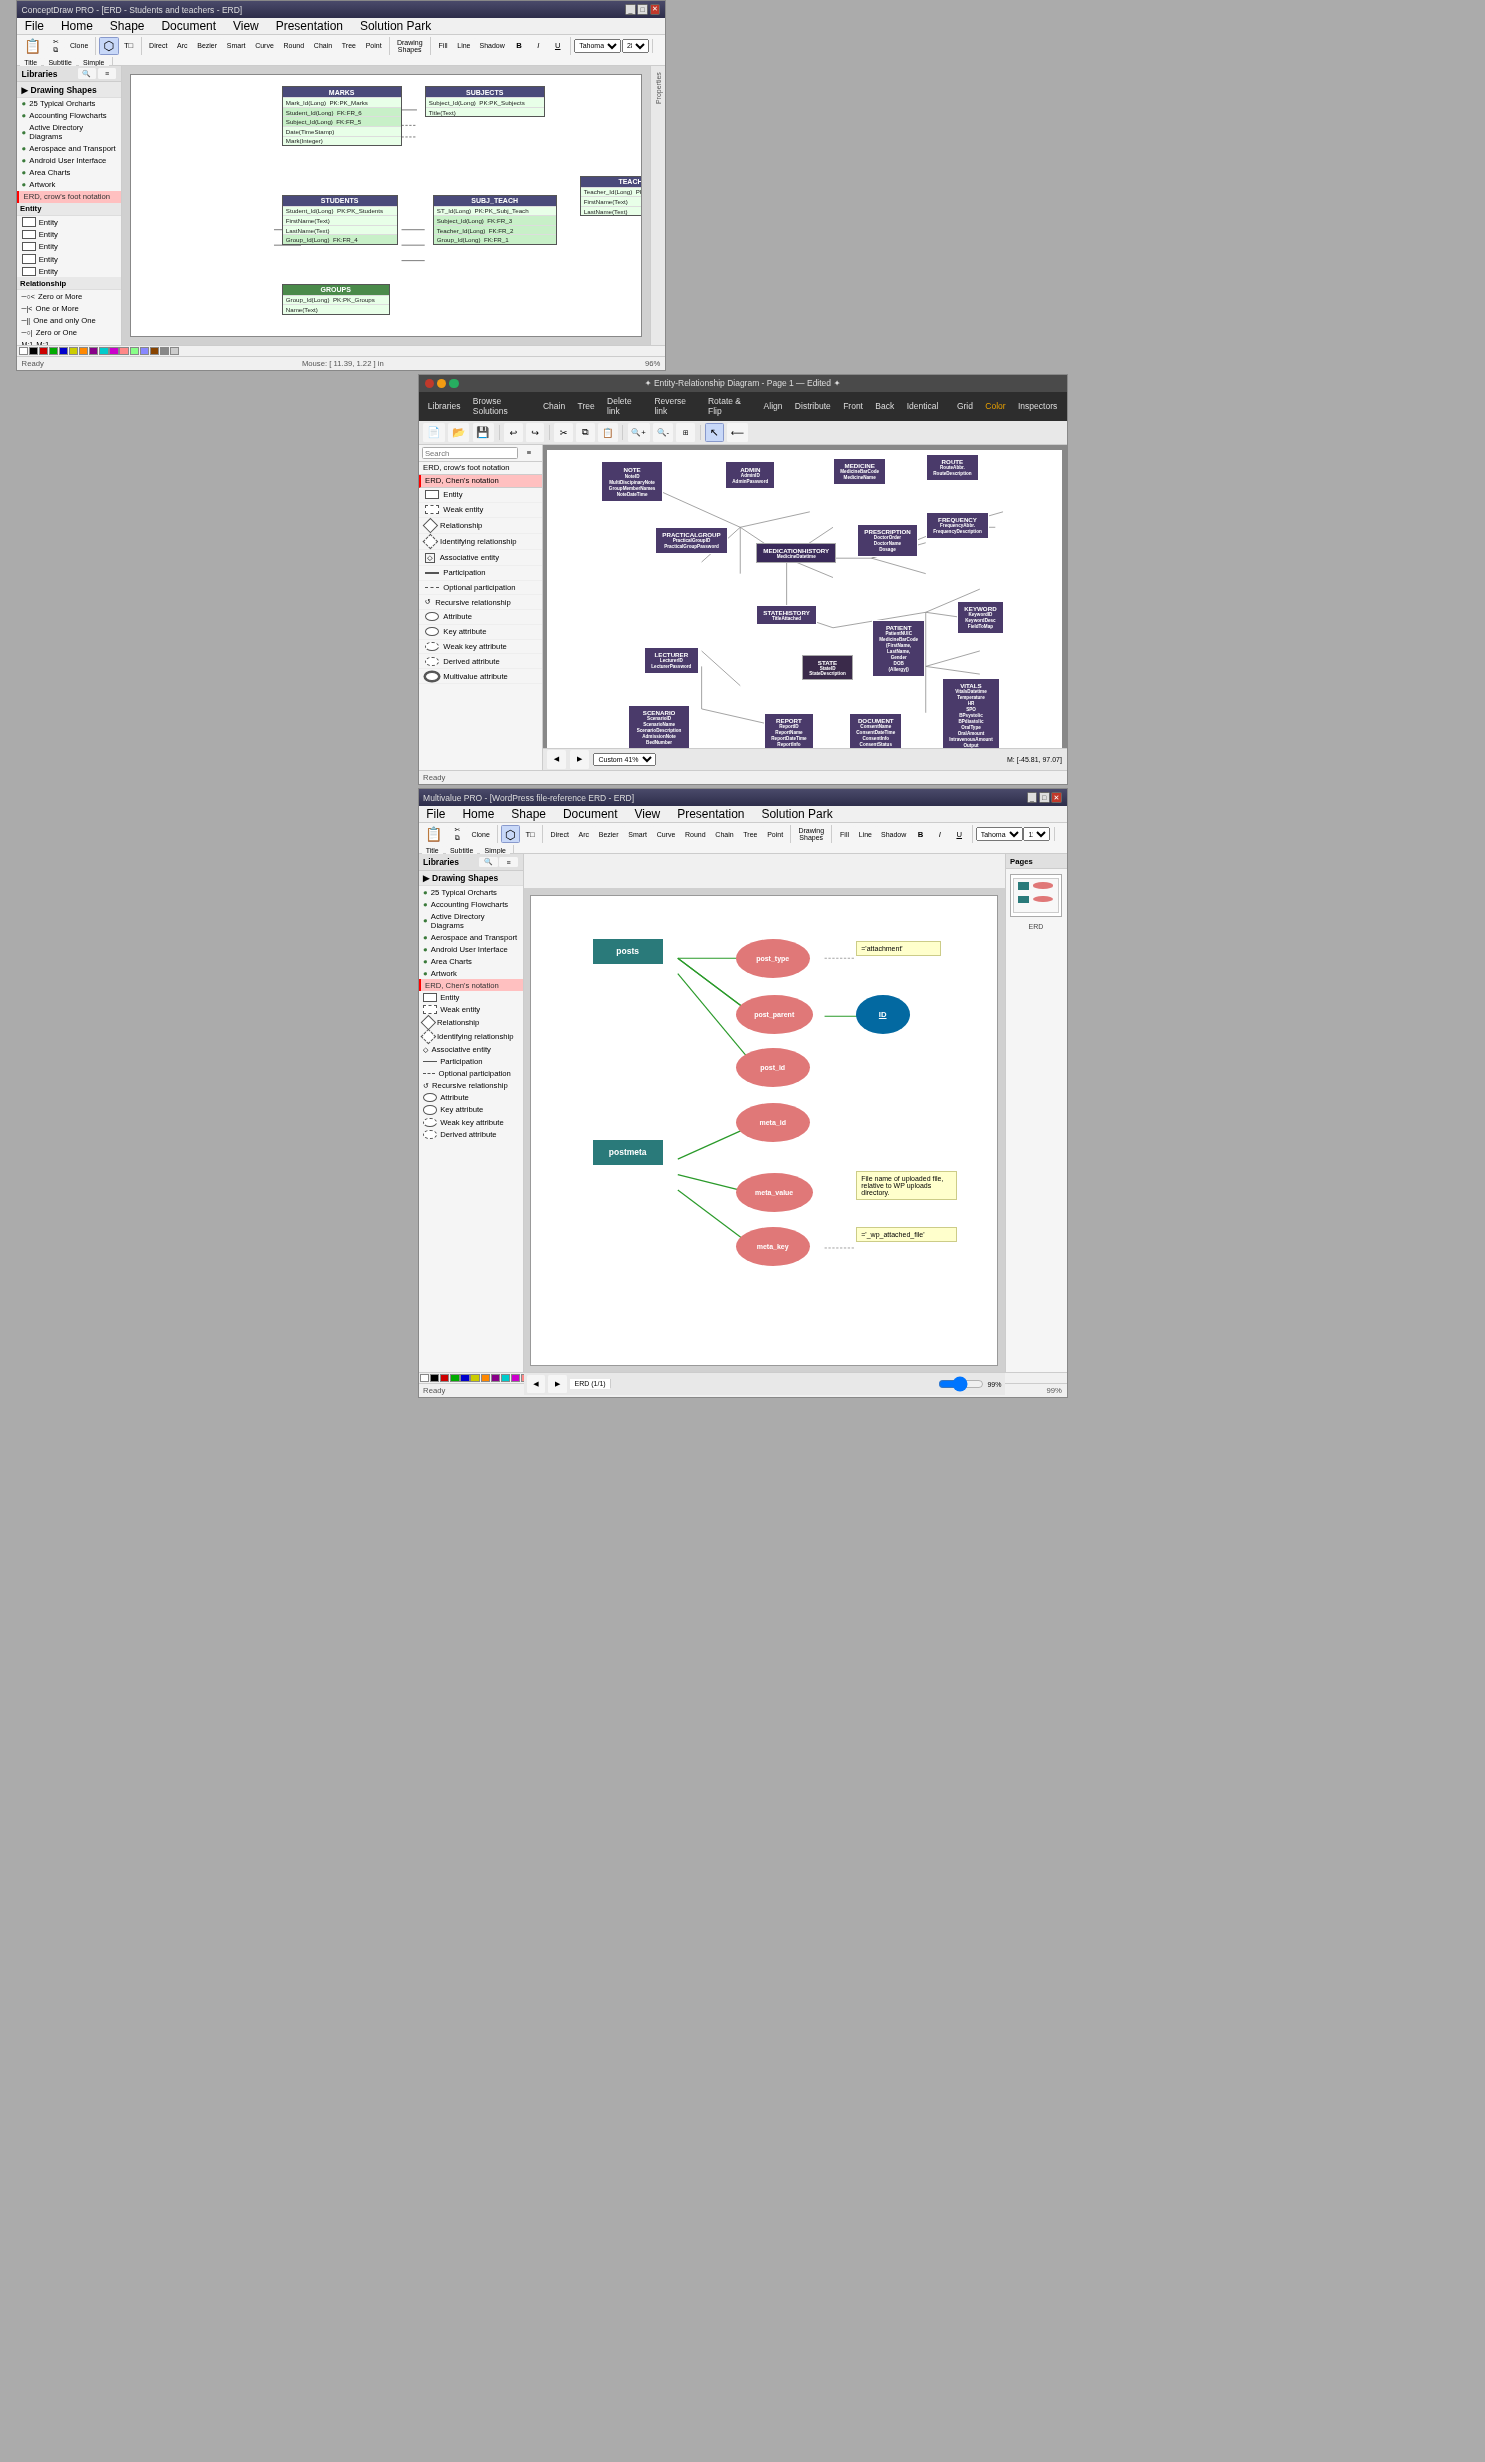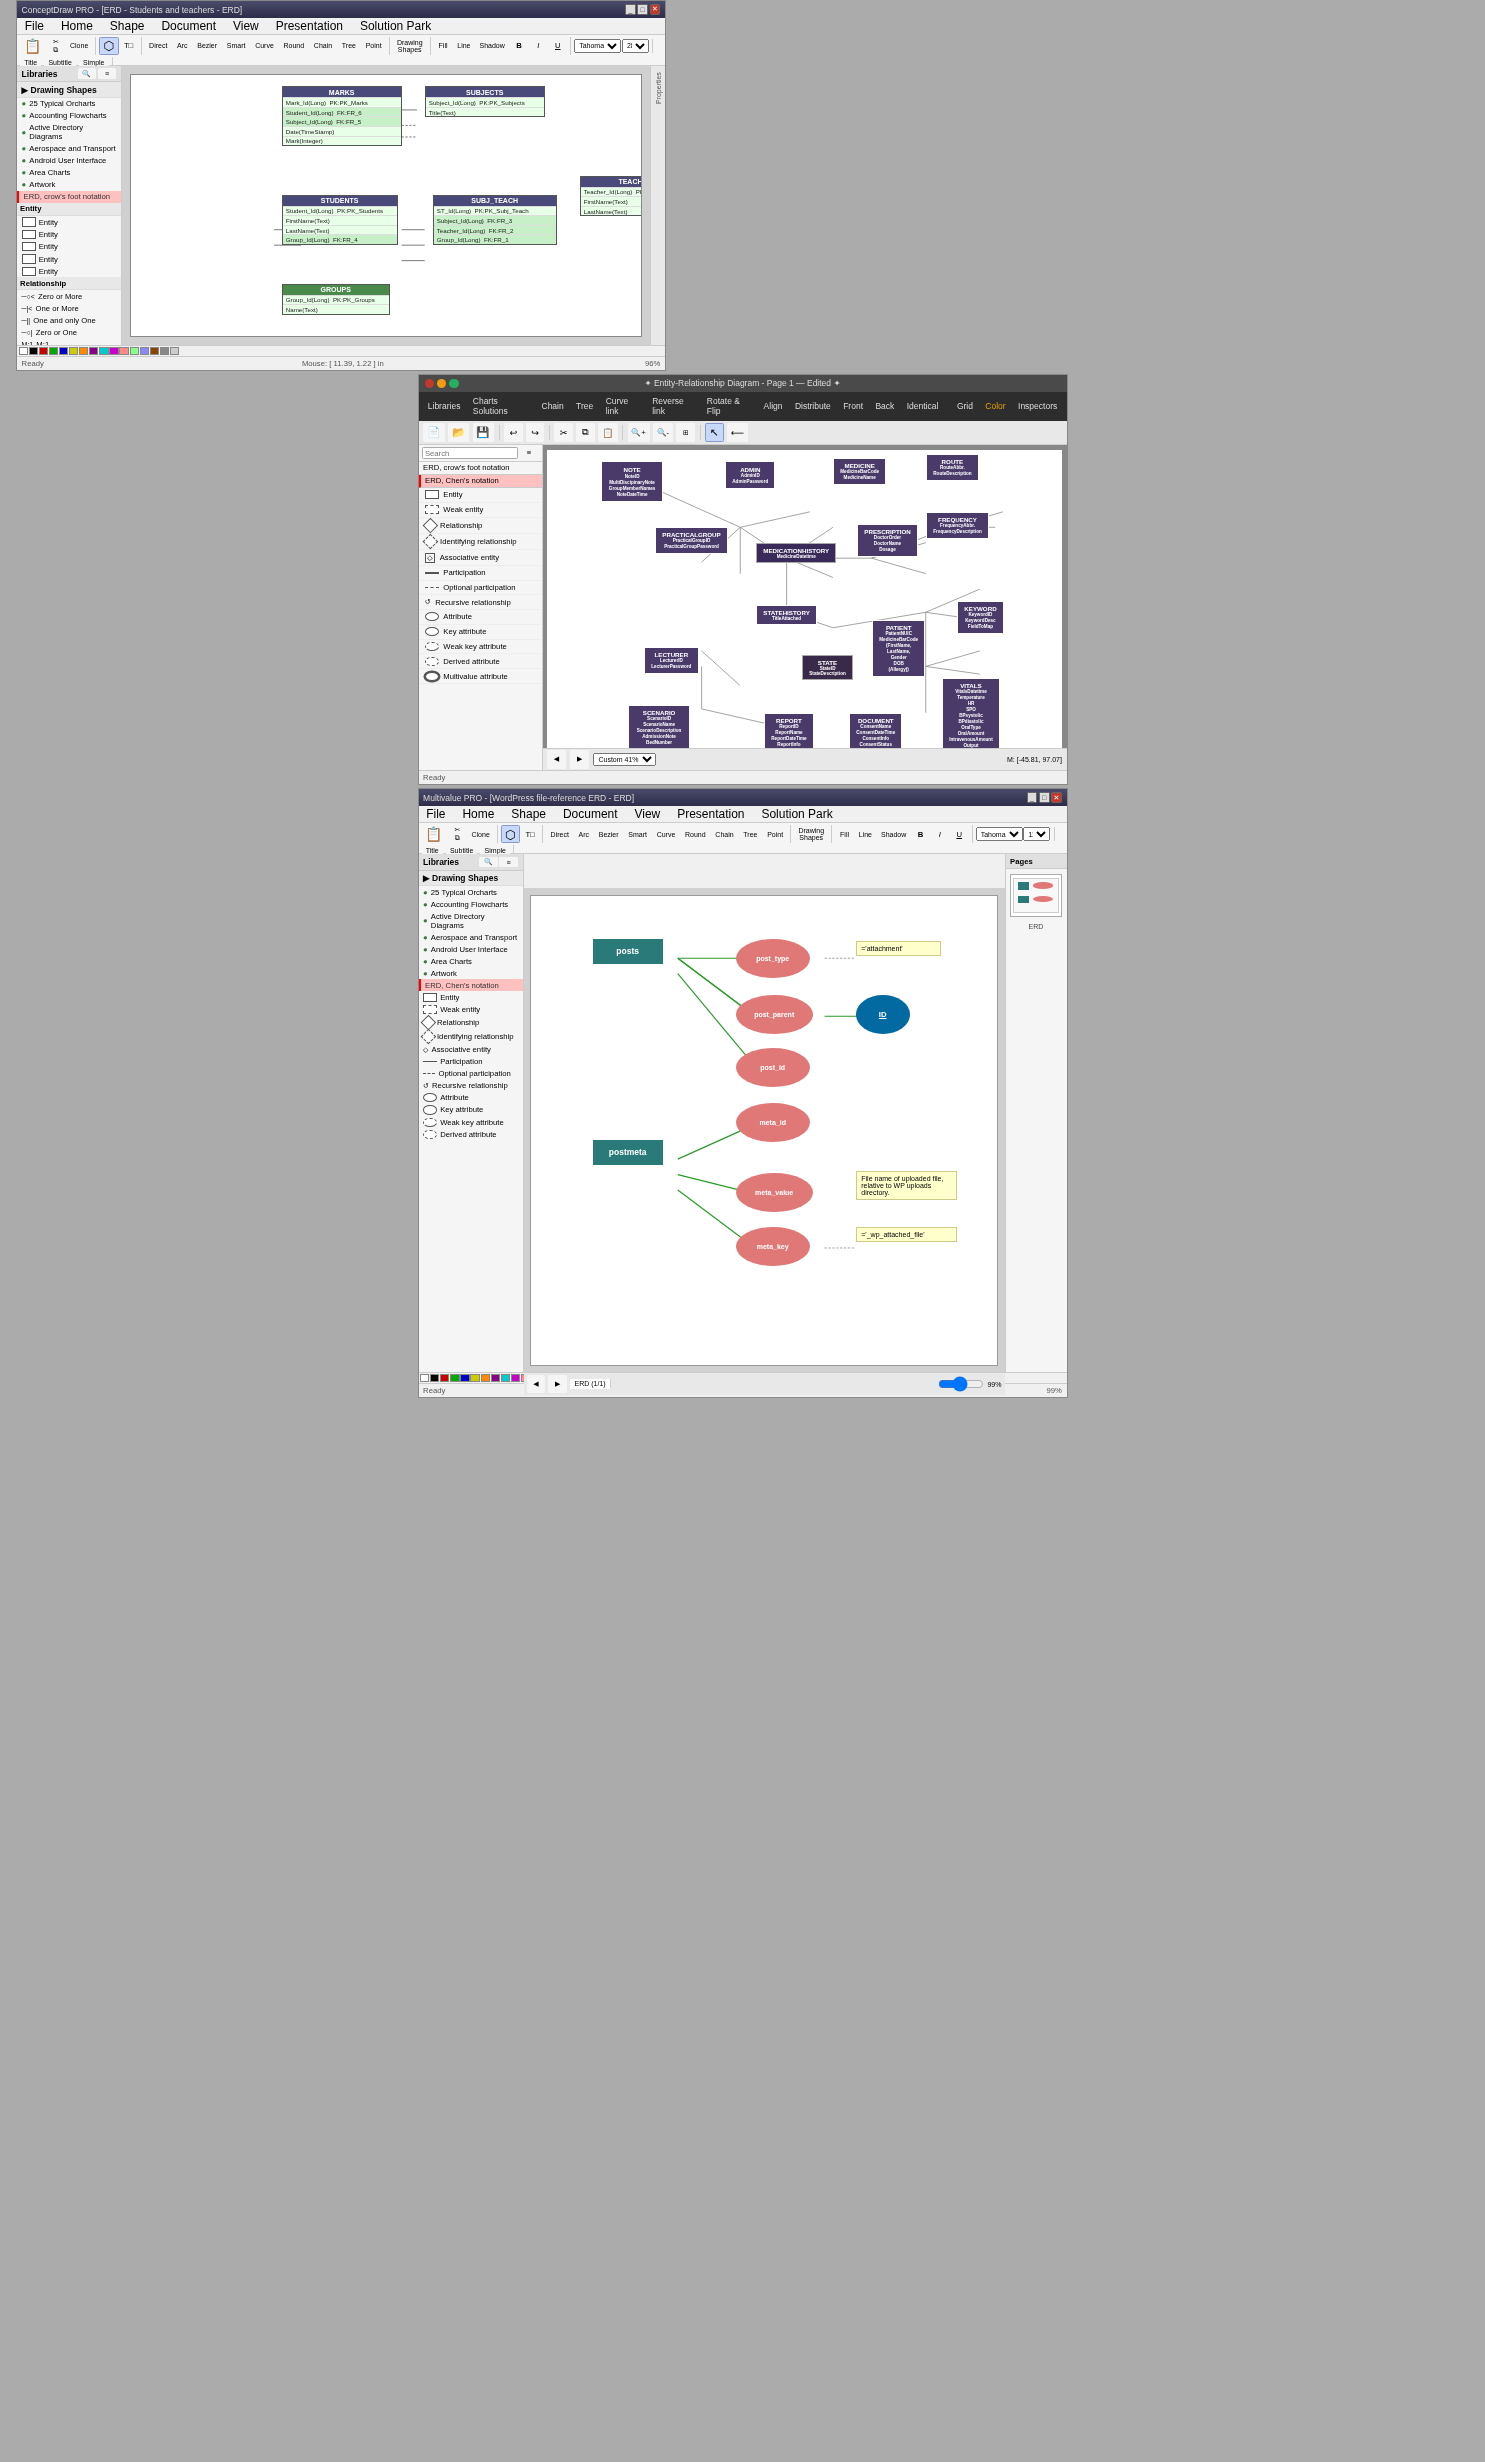--- a/index.html
+++ b/index.html
@@ -606,24 +606,24 @@
     <div style="position:absolute;left:6.2px;display:flex;gap:3.1px;">
       <div style="width:9.3px;height:9.3px;border-radius:50%;background:#c0392b;cursor:pointer;"></div>
       <div style="width:9.3px;height:9.3px;border-radius:50%;background:#f39c12;cursor:pointer;"></div>
       <div style="width:9.3px;height:9.3px;border-radius:50%;background:#27ae60;cursor:pointer;"></div>
     </div>
     <span style="color:#ddd;font-size:8.5px;">✦ Entity-Relationship Diagram - Page 1 — Edited ✦</span>
   </div>
 
   <div class="toolbar2">
     <span class="toolbar2-item">Libraries</span>
-    <span class="toolbar2-item">Charts Solutions</span>
+    <span class="toolbar2-item">Browse Solutions</span>
     <span class="toolbar2-item">Chain</span>
     <span class="toolbar2-item">Tree</span>
-    <span class="toolbar2-item">Curve link</span>
+    <span class="toolbar2-item">Delete link</span>
     <span class="toolbar2-item">Reverse link</span>
     <span class="toolbar2-item">Rotate &amp; Flip</span>
     <span class="toolbar2-item">Align</span>
     <span class="toolbar2-item">Distribute</span>
     <span class="toolbar2-item">Front</span>
     <span class="toolbar2-item">Back</span>
     <span class="toolbar2-item">Identical</span>
     <span style="flex:1;"></span>
     <span class="toolbar2-item">Grid</span>
     <span class="toolbar2-item" style="color:#e8a000;">Color</span>

